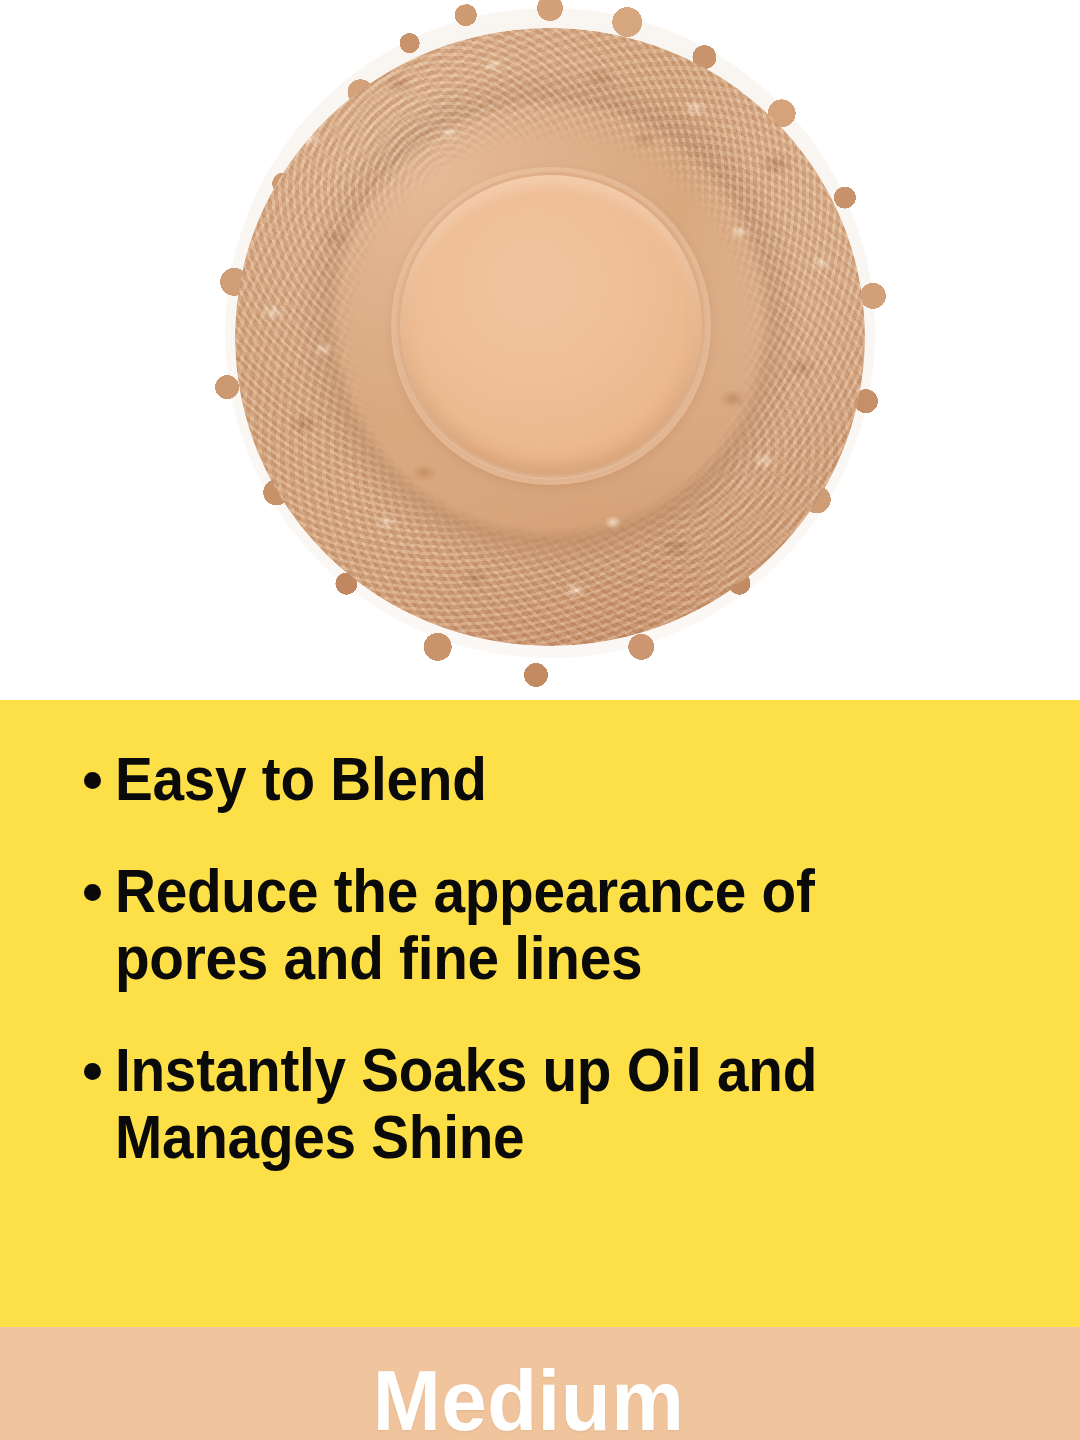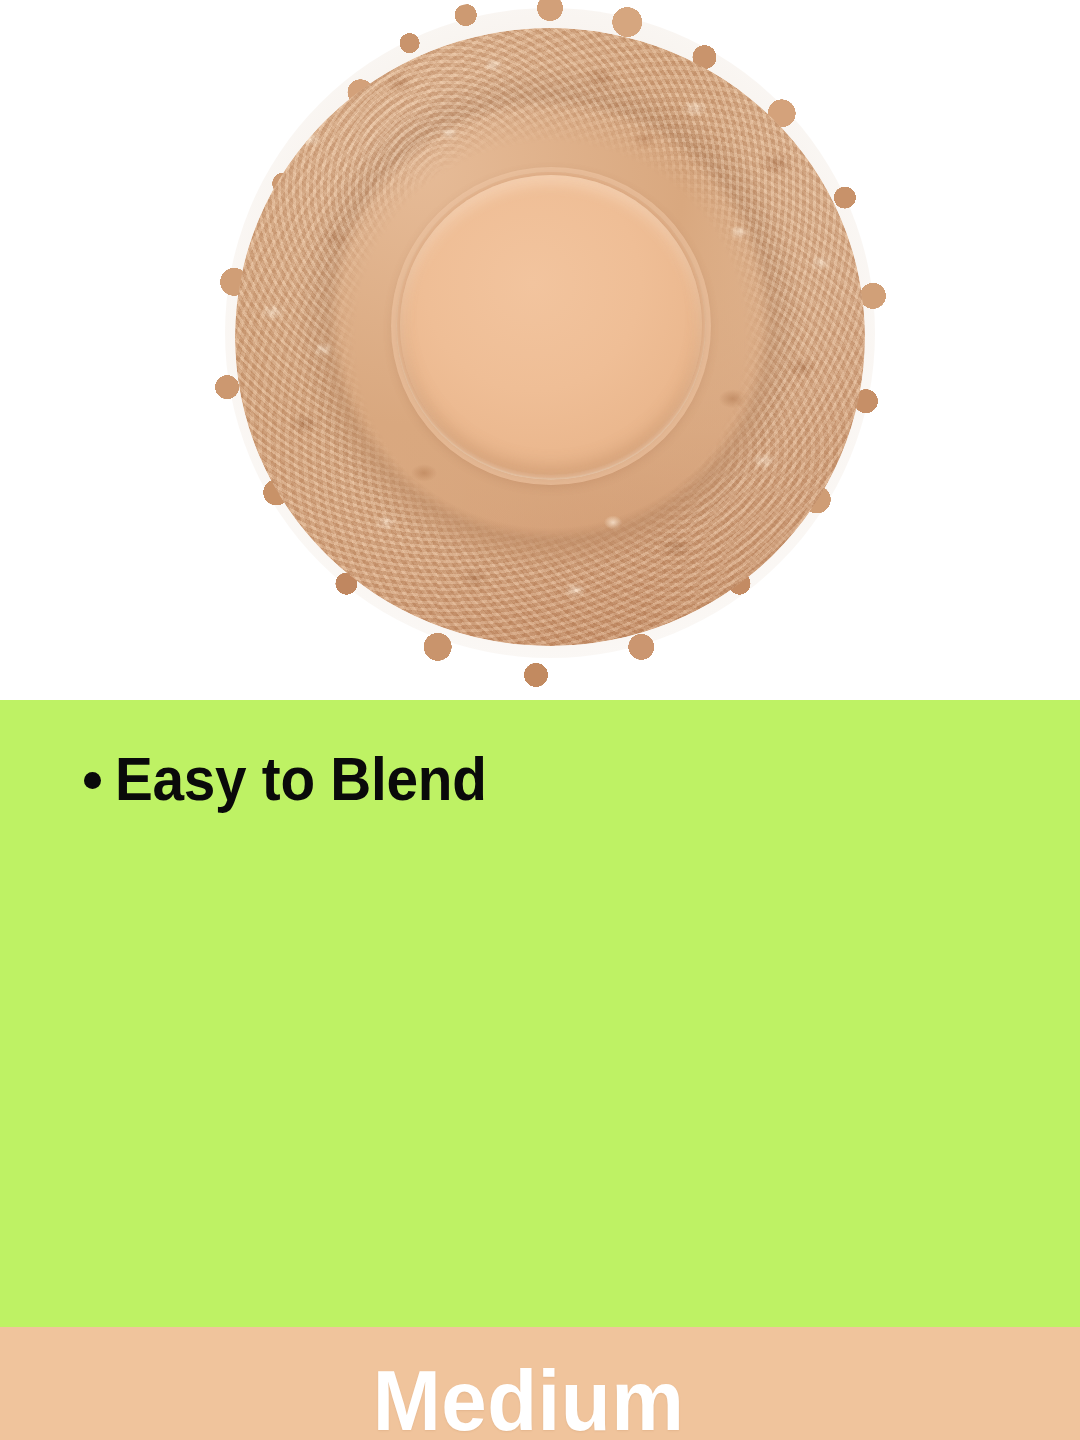--- a/index.html
+++ b/index.html
@@ -239,21 +239,21 @@
     letter-spacing: 0.5px;
     color: #ffffff;
     transform: scaleX(0.95) translateX(-12px);
     transform-origin: center;
     text-shadow: 0 1px 2px rgba(176,120,78,0.18);
   }
 </style>
 </head>
 <body>
 
-<div class="card" style="background: #bef264;">
+<div class="card" style="background: #fde047;">
 
   <div class="hero">
     <div class="powder-stage">
       <div class="powder-halo"></div>
       <div class="powder-edge"></div>
       <div class="powder-mass">
         <div class="powder-grain"></div>
         <div class="powder-grain2"></div>
       </div>
       <div class="powder-disc-rim"></div>
@@ -262,21 +262,31 @@
   </div>
 
   <div class="features">
 
     <div class="feature-item">
       <span class="feature-bullet" style="background: rgb(10, 10, 10);"></span>
       <span class="feature-text" style="color: rgb(10, 10, 10);">Easy to Blend</span>
     </div>
 
 
-
+    <div class="feature-item">
+      <span class="feature-bullet" style="background: rgb(10, 10, 10);"></span>
+      <span class="feature-text" style="color: rgb(10, 10, 10);">Reduce the appearance of
+pores and fine lines</span>
+    </div>
+
+    <div class="feature-item">
+      <span class="feature-bullet" style="background: rgb(10, 10, 10);"></span>
+      <span class="feature-text" style="color: rgb(10, 10, 10);">Instantly Soaks up Oil and
+Manages Shine</span>
+    </div>
 
   </div>
 
   <div class="shade-banner" style="background: rgb(240, 196, 156);">
     <span class="shade-label" style="color: rgb(255, 255, 255);">Medium</span>
   </div>
 
 </div>
 
 </body></html>

